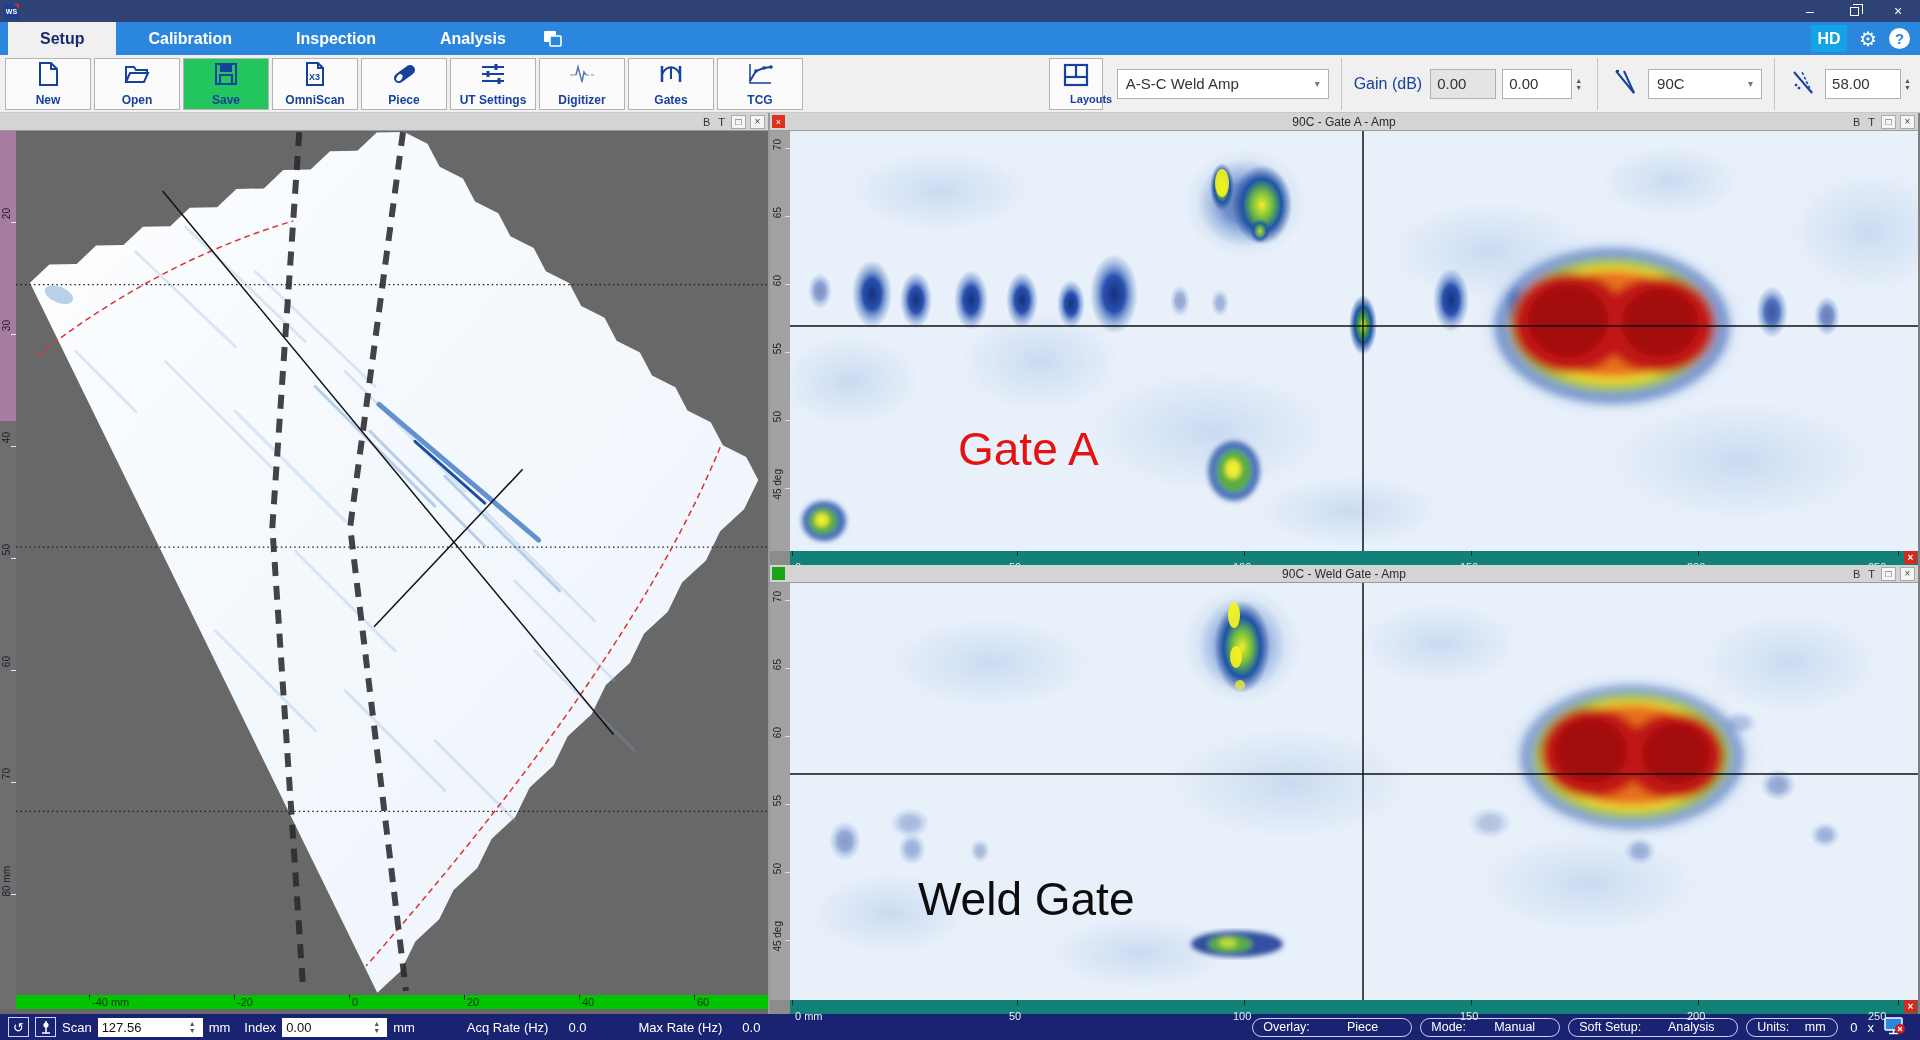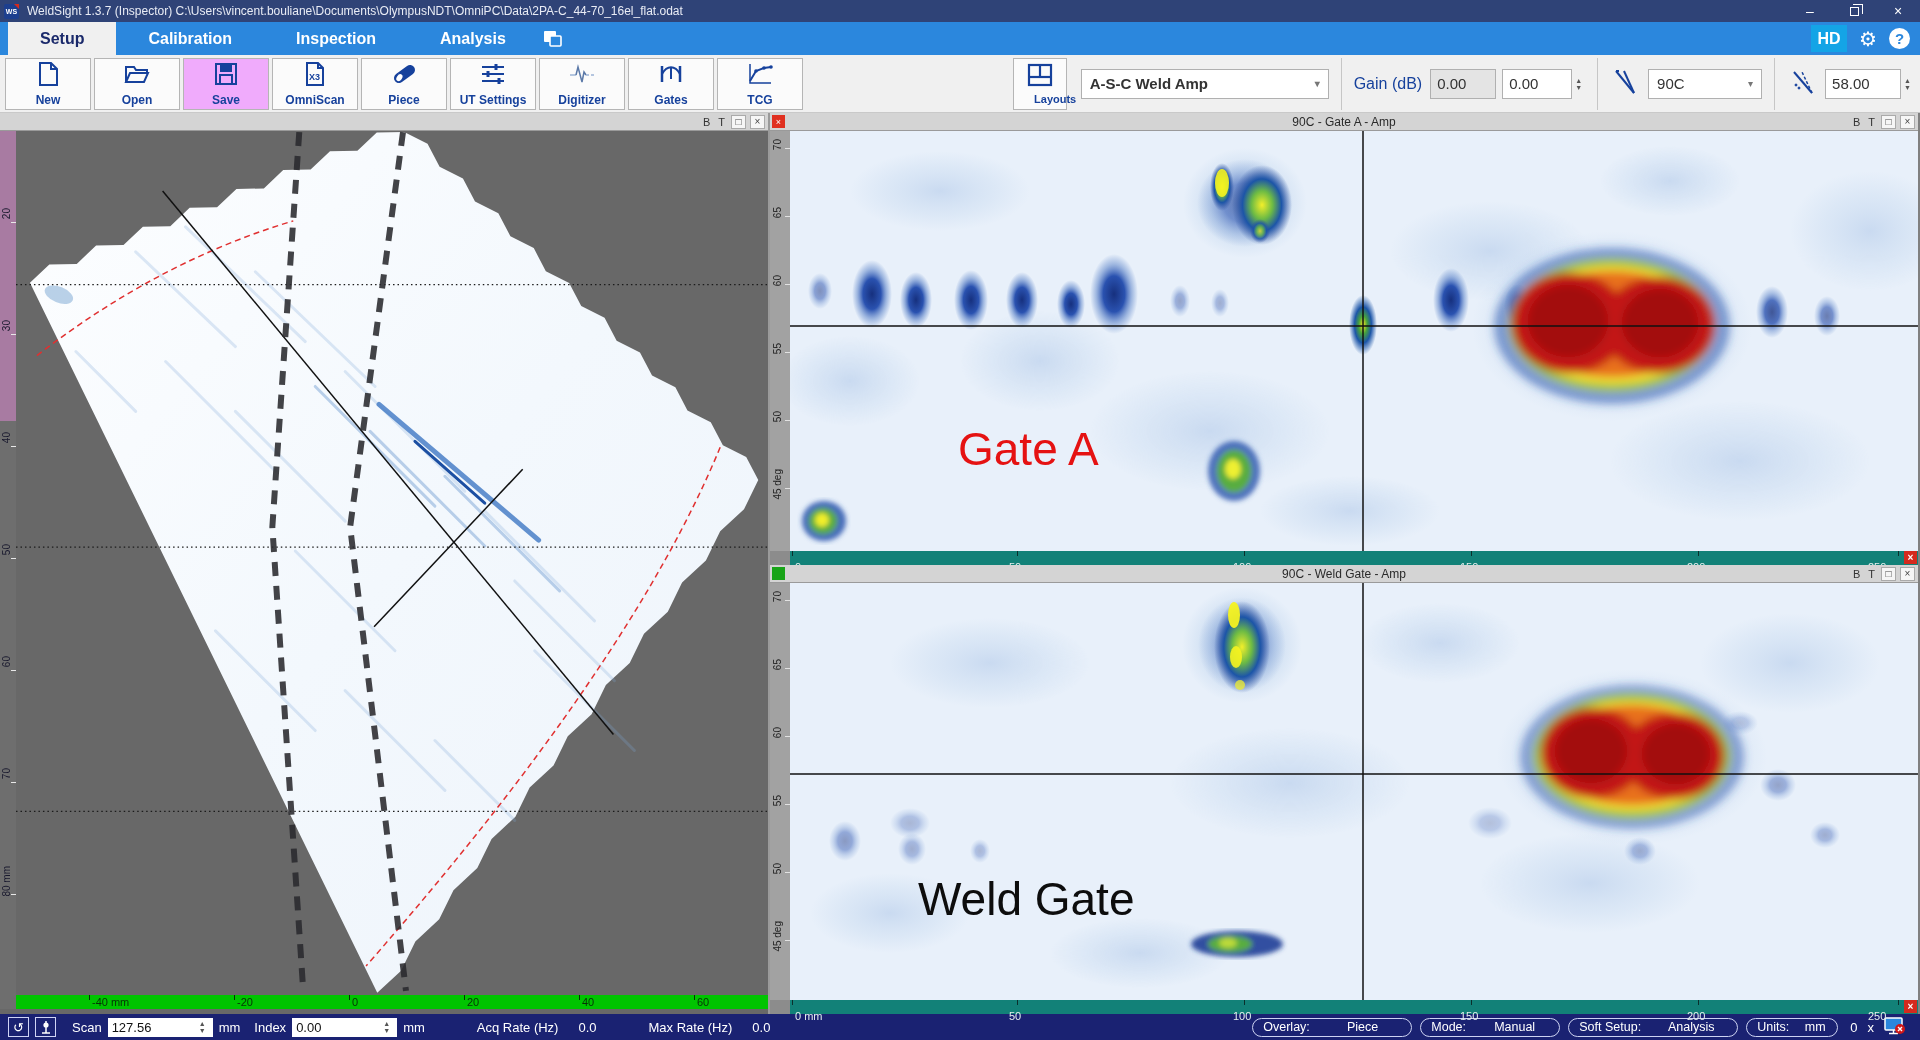--- a/index.html
+++ b/index.html
@@ -31,30 +31,30 @@
     font-size:16px; display:flex; align-items:center; justify-content:center; }
   .gear { font-size:20px; color:#fff; }
   .help-circle { width:21px; height:21px; border-radius:50%; background:#fff; color:#2b87dd;
     font-weight:bold; font-size:15px; display:flex; align-items:center; justify-content:center; }
 
   
   .toolbar { height:58px; background:#f0f0f0; display:flex; align-items:center; padding:0 0 0 5px;
     border-bottom:1px solid #c9c9c9; }
   .tb-btn { width:86px; height:52px; background:#fbfbfb; border:1px solid #b5b5b5; margin-right:3px;
     display:flex; flex-direction:column; align-items:center; justify-content:center; gap:2px; }
-  .tb-btn.pressed { background:#f0abfc; }
+  .tb-btn.pressed { background:#22c55e; }
   .tb-btn .lbl { font-size:12px; font-weight:bold; color:#16419c; }
   .tb-right { margin-left:auto; display:flex; align-items:center; padding-right:6px; }
   .layouts-btn { width:54px; height:52px; background:#fbfbfb; border:1px solid #b5b5b5;
     display:flex; flex-direction:column; align-items:center; justify-content:center; gap:1px; margin-right:14px; }
   .layouts-btn .lbl { font-size:11px; font-weight:bold; color:#16419c;padding-left:31px; }
   .dropdown { height:30px; background:#fff; border:1px solid #b0b0b0; display:flex; align-items:center;
     font-size:15px; color:#333; padding:0 8px; position:relative; }
   .dropdown .caret { margin-left:auto; color:#777; font-size:10px; }
-  .dd-preset { width:248px;font-weight:bold; }
+  .dd-preset { width:212px; }
   .dd-group { width:114px; }
   .tb-sep { width:1px; height:52px; background:#c6c6c6; margin:0 12px; }
   .gain-label { font-size:16px; color:#16419c; margin-right:8px; }
   .field { height:30px; border:1px solid #b0b0b0; background:#fff; color:#333; font-size:15px;
     display:flex; align-items:center; padding:0 6px; }
   .field.ro { background:#e4e4e4; }
   .spin { display:flex; flex-direction:column; justify-content:center; height:30px; padding:0 3px; }
   .spin span { font-size:7px; color:#555; line-height:7px; }
 
   
@@ -113,21 +113,20 @@
     font-size:12.5px; padding:0 10px; gap:14px; margin-left:8px; }
   .pill .val { margin:0 auto; }
   .sb-right { margin-left:auto; display:flex; align-items:center; }
   svg text { font-family:"Liberation Sans", sans-serif; }
 </style>
 </head>
 <body>
 
 <div class="titlebar">
   <div class="app-ico">WS</div>
-  <span>WeldSight 1.3.7 (Inspector) C:\Users\vincent.bouliane\Documents\OlympusNDT\OmniPC\Data\2PA-C_44-70_16el_flat.odat</span>
   <div class="win-btns">
     <div class="win-btn">–</div>
     <div class="win-btn">
         <span class="restore-glyph"></span>
       </div>
     <div class="win-btn">×</div>
   </div>
 </div>
 
 <div class="menubar">
@@ -641,21 +640,21 @@
 
 <div class="statusbar">
   <div class="sb-iconbtn">↺</div>
   <div class="sb-iconbtn">
     <svg width="12" height="14" viewBox="0 0 12 14">
         <line x1="6" y1="1" x2="6" y2="13" stroke="#fff" stroke-width="1.5"></line>
         <circle cx="6" cy="5" r="2.6" fill="#fff"></circle>
         <line x1="2" y1="13" x2="10" y2="13" stroke="#fff" stroke-width="1.5"></line>
       </svg>
   </div>
-  <span style="margin-left:10px">Scan</span>
+  <span style="">Scan</span>
   <div class="sb-input">
     <span>127.56</span>
     <div class="spin">
         <span>▲</span>
         <span>▼</span>
       </div>
   </div>
   <span>mm</span>
   <span style="margin-left:8px">Index</span>
   <div class="sb-input">

